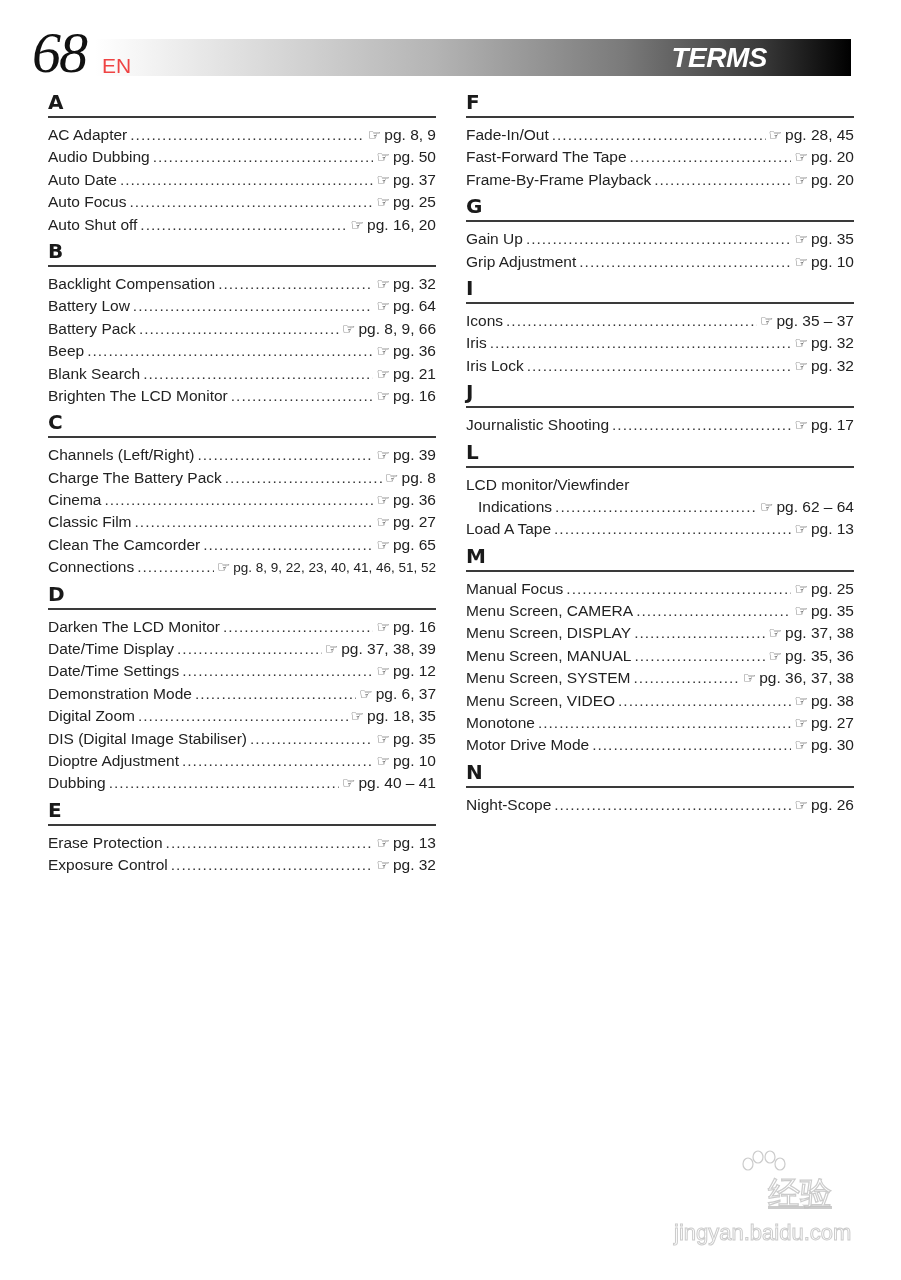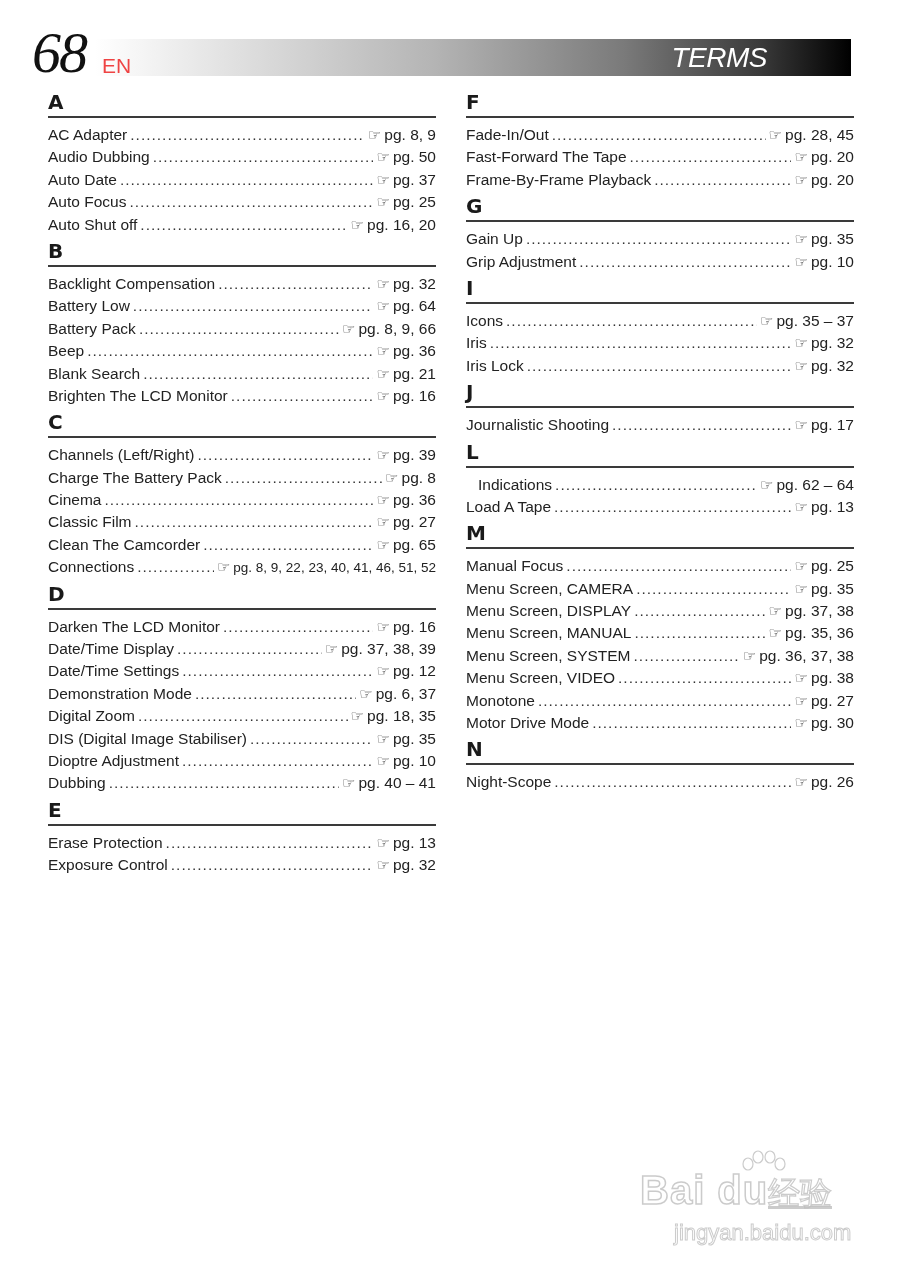--- a/index.html
+++ b/index.html
@@ -6,21 +6,21 @@
   body { width: 901px; height: 1280px; position: relative; overflow: hidden;
          font-family: "Liberation Sans", sans-serif; color: #1a1a1a; }
 
   .header { position: absolute; left: 0; top: 0; width: 825px; height: 90px; }
   .header-bar { position: absolute; left: 95px; top: 39px; width: 756px; height: 37px;
     background: linear-gradient(to right, #ffffff 0%, #e6e6e6 15%, #b4b4b4 45%, #7a7a7a 70%, #3a3a3a 88%, #000000 100%); }
   .page-number { position: absolute; left: 32px; top: 22px; font-family: "Liberation Serif", serif;
     font-style: italic; font-size: 58px; line-height: 62px; color: #111; letter-spacing: -2px; }
   .page-lang { position: absolute; left: 102px; top: 54px; font-size: 21px; line-height: 24px; color: #ef4444; }
   .header-title { position: absolute; right: 58px; top: 40px; font-size: 28px; line-height: 36px;
-    font-weight: normal; font-style: italic; color: #ffffff; letter-spacing: -0.5px; }
+    font-weight: bold; font-style: italic; color: #ffffff; letter-spacing: -0.5px; }
 
   .col { position: absolute; top: 88px; width: 388px; }
   .col-left { left: 48px; }
   .col-right { left: 466px; }
 
   .section { margin-bottom: 1px; }
   .section-head { font-family: "DejaVu Sans", sans-serif; font-weight: bold; font-size: 20px; line-height: 24px;
     height: 26px; border-bottom: 2px solid #3a3a3a; margin-bottom: 6px; padding-top: 2px; }
 
   .entry { display: flex; align-items: center; font-size: 15.5px; line-height: 22.4px; height: 22.4px;
@@ -368,20 +368,21 @@
         <span class="term">Journalistic Shooting</span>
         <span class="leader"></span>
         <span class="ref">
           <span class="pointer">☞</span>
           <span class="pages">pg. 17</span>
         </span>
       </div>
     </div>
     <div class="section">
       <div class="section-head">L</div>
+      <div class="entry wrap-head"><span class="term">LCD monitor/Viewfinder</span></div>
       <div class="entry indent">
         <span class="term">Indications</span>
         <span class="leader"></span>
         <span class="ref">
           <span class="pointer">☞</span>
           <span class="pages">pg. 62 – 64</span>
         </span>
       </div>
       <div class="entry">
         <span class="term">Load A Tape</span>
@@ -472,16 +473,15 @@
     </div>
   </div>
 
 <div class="watermark">
   <svg class="wm-paw" viewBox="0 0 50 30">
     <ellipse cx="10" cy="14" rx="5" ry="6" fill="none" stroke="rgba(190,190,190,0.8)" stroke-width="1.2"></ellipse>
     <ellipse cx="20" cy="7" rx="5" ry="6" fill="none" stroke="rgba(190,190,190,0.8)" stroke-width="1.2"></ellipse>
     <ellipse cx="32" cy="7" rx="5" ry="6" fill="none" stroke="rgba(190,190,190,0.8)" stroke-width="1.2"></ellipse>
     <ellipse cx="42" cy="14" rx="5" ry="6" fill="none" stroke="rgba(190,190,190,0.8)" stroke-width="1.2"></ellipse>
   </svg>
-  <div class="wm-logo">Bai du</div>
   <div class="wm-cn">经验</div>
   <div class="wm-url">jingyan.baidu.com</div>
 </div>
 
 </body></html>

